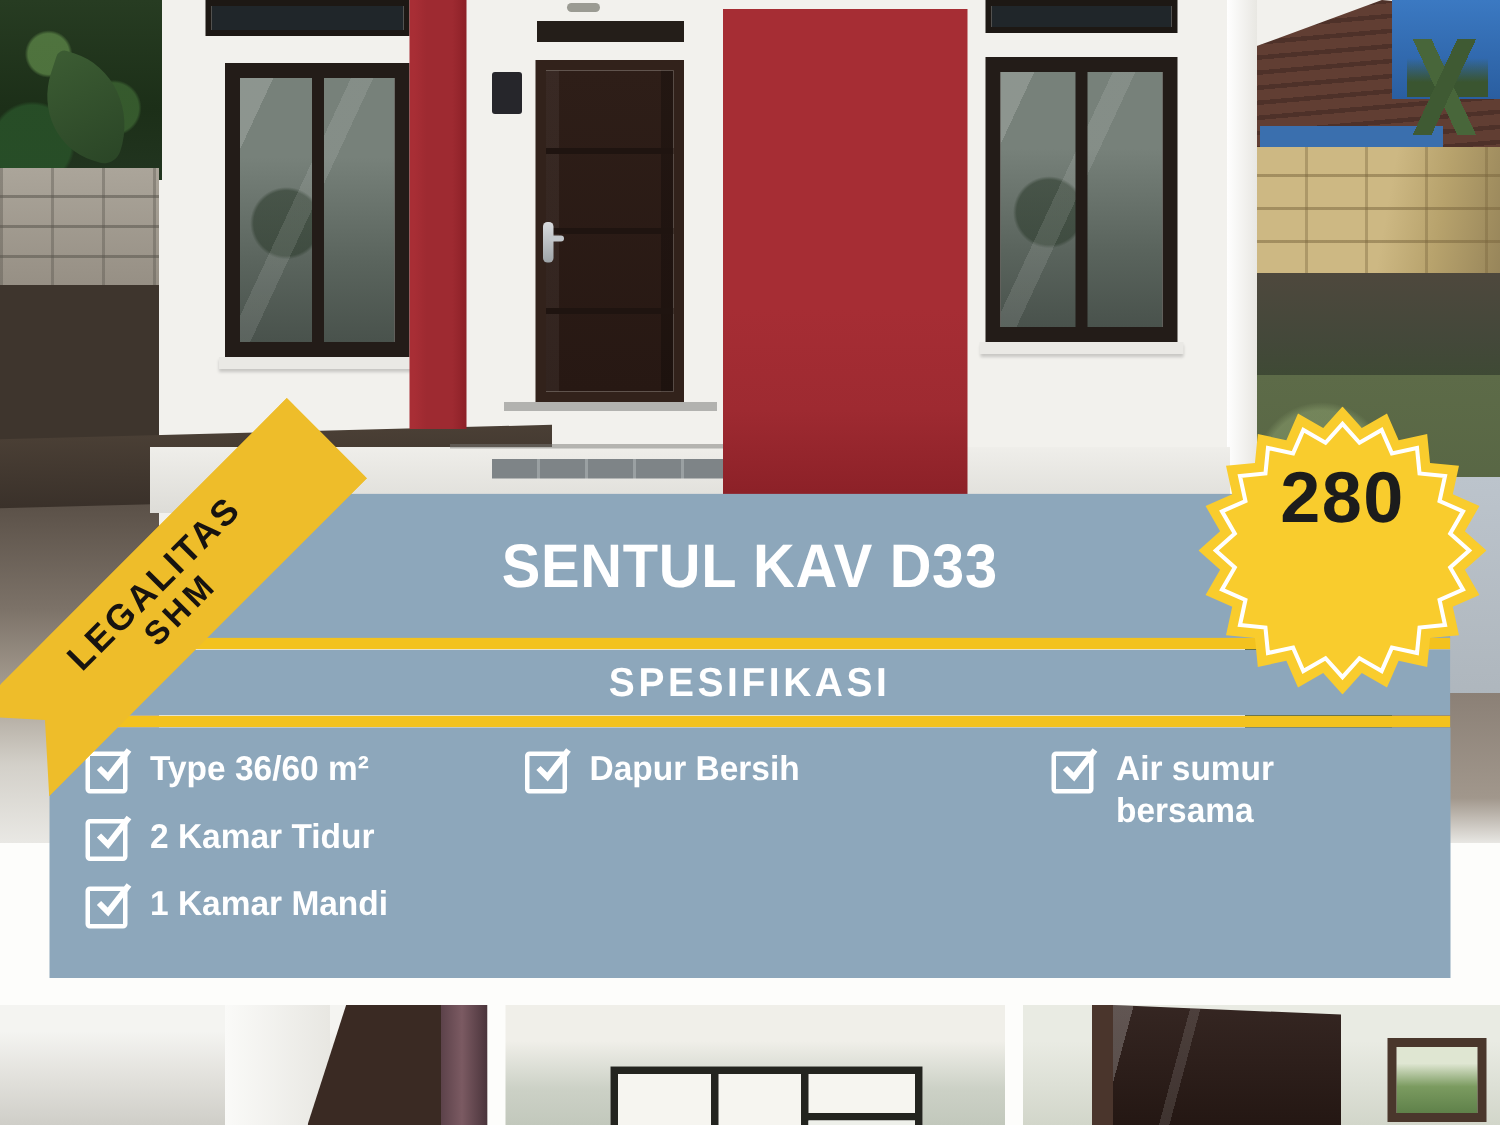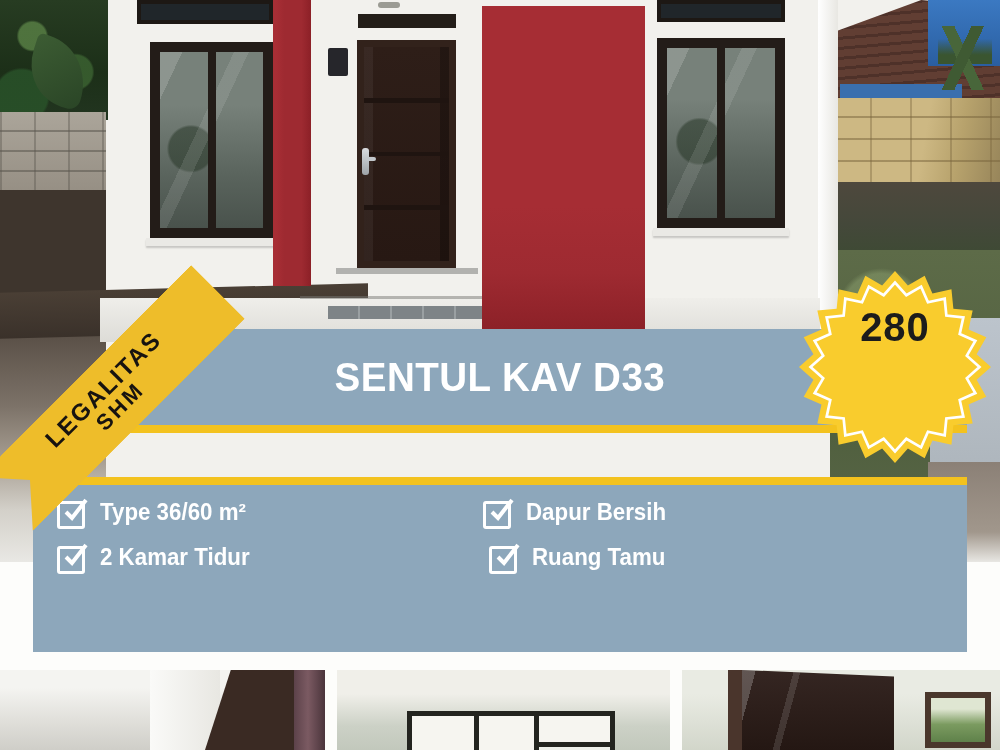--- a/index.html
+++ b/index.html
@@ -102,40 +102,40 @@
   .yline{position:absolute;left:33px;width:934px;height:8px;background:#f3c21e;}
   .yline1{top:425px;clip-path:polygon(62px 0,100% 0,100% 100%,54px 100%);}
   .yline2{top:477px;clip-path:polygon(10px 0,100% 0,100% 100%,2px 100%);}
   .bar-spes{position:absolute;left:33px;top:433px;width:934px;height:44px;background:#8da7bb;
     clip-path:polygon(54px 0,100% 0,100% 100%,10px 100%);
     display:flex;align-items:center;justify-content:center;}
   .bar-spes span{color:#fff;font-weight:bold;font-size:27px;letter-spacing:2.5px;transform:scaleX(.96);}
   .spec-panel{position:absolute;left:33px;top:485px;width:934px;height:167px;background:#8da7bb;}
   .spec-col{position:absolute;top:13px;display:flex;flex-direction:column;gap:14px;}
   .col1{left:24px;width:295px;}
-  .col2{left:317px;width:320px;align-items:flex-end;}
+  .col2{left:317px;width:320px;}
   .col3{left:668px;width:255px;}
   .spec-item{display:flex;align-items:flex-start;gap:15px;}
   .cbx{flex:0 0 auto;width:22px;height:22px;margin-top:3px;border:3px solid #ffffff;border-radius:3px;position:relative;}
   .cbx svg{position:absolute;left:-1px;top:-7px;overflow:visible;}
   .spec-label{color:#ffffff;font-weight:bold;font-size:23px;line-height:1.22;white-space:pre-line;transform:scaleX(.97);transform-origin:left;}
 
   
   .ribbon{position:absolute;left:-38px;top:360px;width:300px;height:76px;background:#eebd2a;
     transform:rotate(-45deg);
     clip-path:polygon(0 0,100% 0,100% 100%,0 100%,34px 50%);
     display:flex;flex-direction:column;align-items:center;justify-content:center;line-height:1.04;}
   .ribbon .r1{color:#171310;font-weight:bold;font-size:24px;letter-spacing:2px;}
   .ribbon .r2{color:#171310;font-weight:bold;font-size:22px;letter-spacing:3px;}
 
   
   .badge{position:absolute;left:799px;top:271px;width:192px;height:192px;}
   .badge svg{position:absolute;left:0;top:0;}
   .badge .amount{position:absolute;left:0;top:34px;width:100%;text-align:center;
-    color:#1c1c1c;font-weight:bold;font-size:40px;letter-spacing:1px;}
+    color:#1c1c1c;font-weight:bold;font-size:48px;letter-spacing:1px;}
   .badge .unit{position:absolute;left:0;top:92px;width:100%;text-align:center;
     color:#1c1c1c;font-weight:bold;font-size:46px;letter-spacing:2px;}
 
   
   .photo-thumb{position:absolute;top:670px;height:80px;overflow:hidden;}
   .p1{left:0;width:325px;background:linear-gradient(180deg,#f4f4f1 0 22%,#e2e1dc 60%,#cfcec8);}
   .p1-corner{position:absolute;left:150px;top:0;width:70px;height:80px;
     background:linear-gradient(90deg,#fafaf8,#e8e7e2);}
   .p1-door{position:absolute;left:205px;top:0;width:92px;height:80px;background:#3a2a23;
     clip-path:polygon(28% 0,100% 0,100% 100%,0 100%);}
@@ -204,60 +204,72 @@
 
     <div class="win-transom wt-right"></div>
     <div class="window win-right"></div>
     <div class="sill sill-r"></div>
   </div>
 
   <div class="banner-title">
     <span>SENTUL KAV D33</span>
   </div>
   <div class="yline yline1"></div>
+  <div class="bar-spes">
+    <span>SPESIFIKASI</span>
+  </div>
   <div class="yline yline2"></div>
 
   <div class="spec-panel">
     <div class="spec-col col1">
       <div class="spec-item">
         <span class="cbx">
             <svg width="30" height="30" viewBox="0 0 30 30">
               <polyline points="7,15 13,21 27,3" fill="none" stroke="#ffffff" stroke-width="4"></polyline>
             </svg>
           </span>
         <span class="spec-label">Type 36/60 m²</span>
       </div>
       <div class="spec-item">
         <span class="cbx">
             <svg width="30" height="30" viewBox="0 0 30 30">
               <polyline points="7,15 13,21 27,3" fill="none" stroke="#ffffff" stroke-width="4"></polyline>
             </svg>
           </span>
         <span class="spec-label">2 Kamar Tidur</span>
       </div>
+      <div class="spec-item">
+        <span class="cbx">
+            <svg width="30" height="30" viewBox="0 0 30 30">
+              <polyline points="7,15 13,21 27,3" fill="none" stroke="#ffffff" stroke-width="4"></polyline>
+            </svg>
+          </span>
+        <span class="spec-label">1 Kamar Mandi</span>
+      </div>
     </div>
     <div class="spec-col col2">
       <div class="spec-item">
         <span class="cbx">
             <svg width="30" height="30" viewBox="0 0 30 30">
               <polyline points="7,15 13,21 27,3" fill="none" stroke="#ffffff" stroke-width="4"></polyline>
             </svg>
           </span>
         <span class="spec-label">Dapur Bersih</span>
       </div>
-      <div class="spec-item">
-        <span class="cbx">
-            <svg width="30" height="30" viewBox="0 0 30 30">
-              <polyline points="7,15 13,21 27,3" fill="none" stroke="#ffffff" stroke-width="4"></polyline>
-            </svg>
-          </span>
-        <span class="spec-label">Ruang Tamu</span>
-      </div>
     </div>
     <div class="spec-col col3">
+      <div class="spec-item">
+        <span class="cbx">
+            <svg width="30" height="30" viewBox="0 0 30 30">
+              <polyline points="7,15 13,21 27,3" fill="none" stroke="#ffffff" stroke-width="4"></polyline>
+            </svg>
+          </span>
+        <span class="spec-label">Air sumur
+bersama</span>
+      </div>
     </div>
   </div>
 
   <div class="ribbon">
     <span class="r1">LEGALITAS</span>
     <span class="r2">SHM</span>
   </div>
 
   <div class="badge">
     <svg width="192" height="192" viewBox="0 0 200 200">

